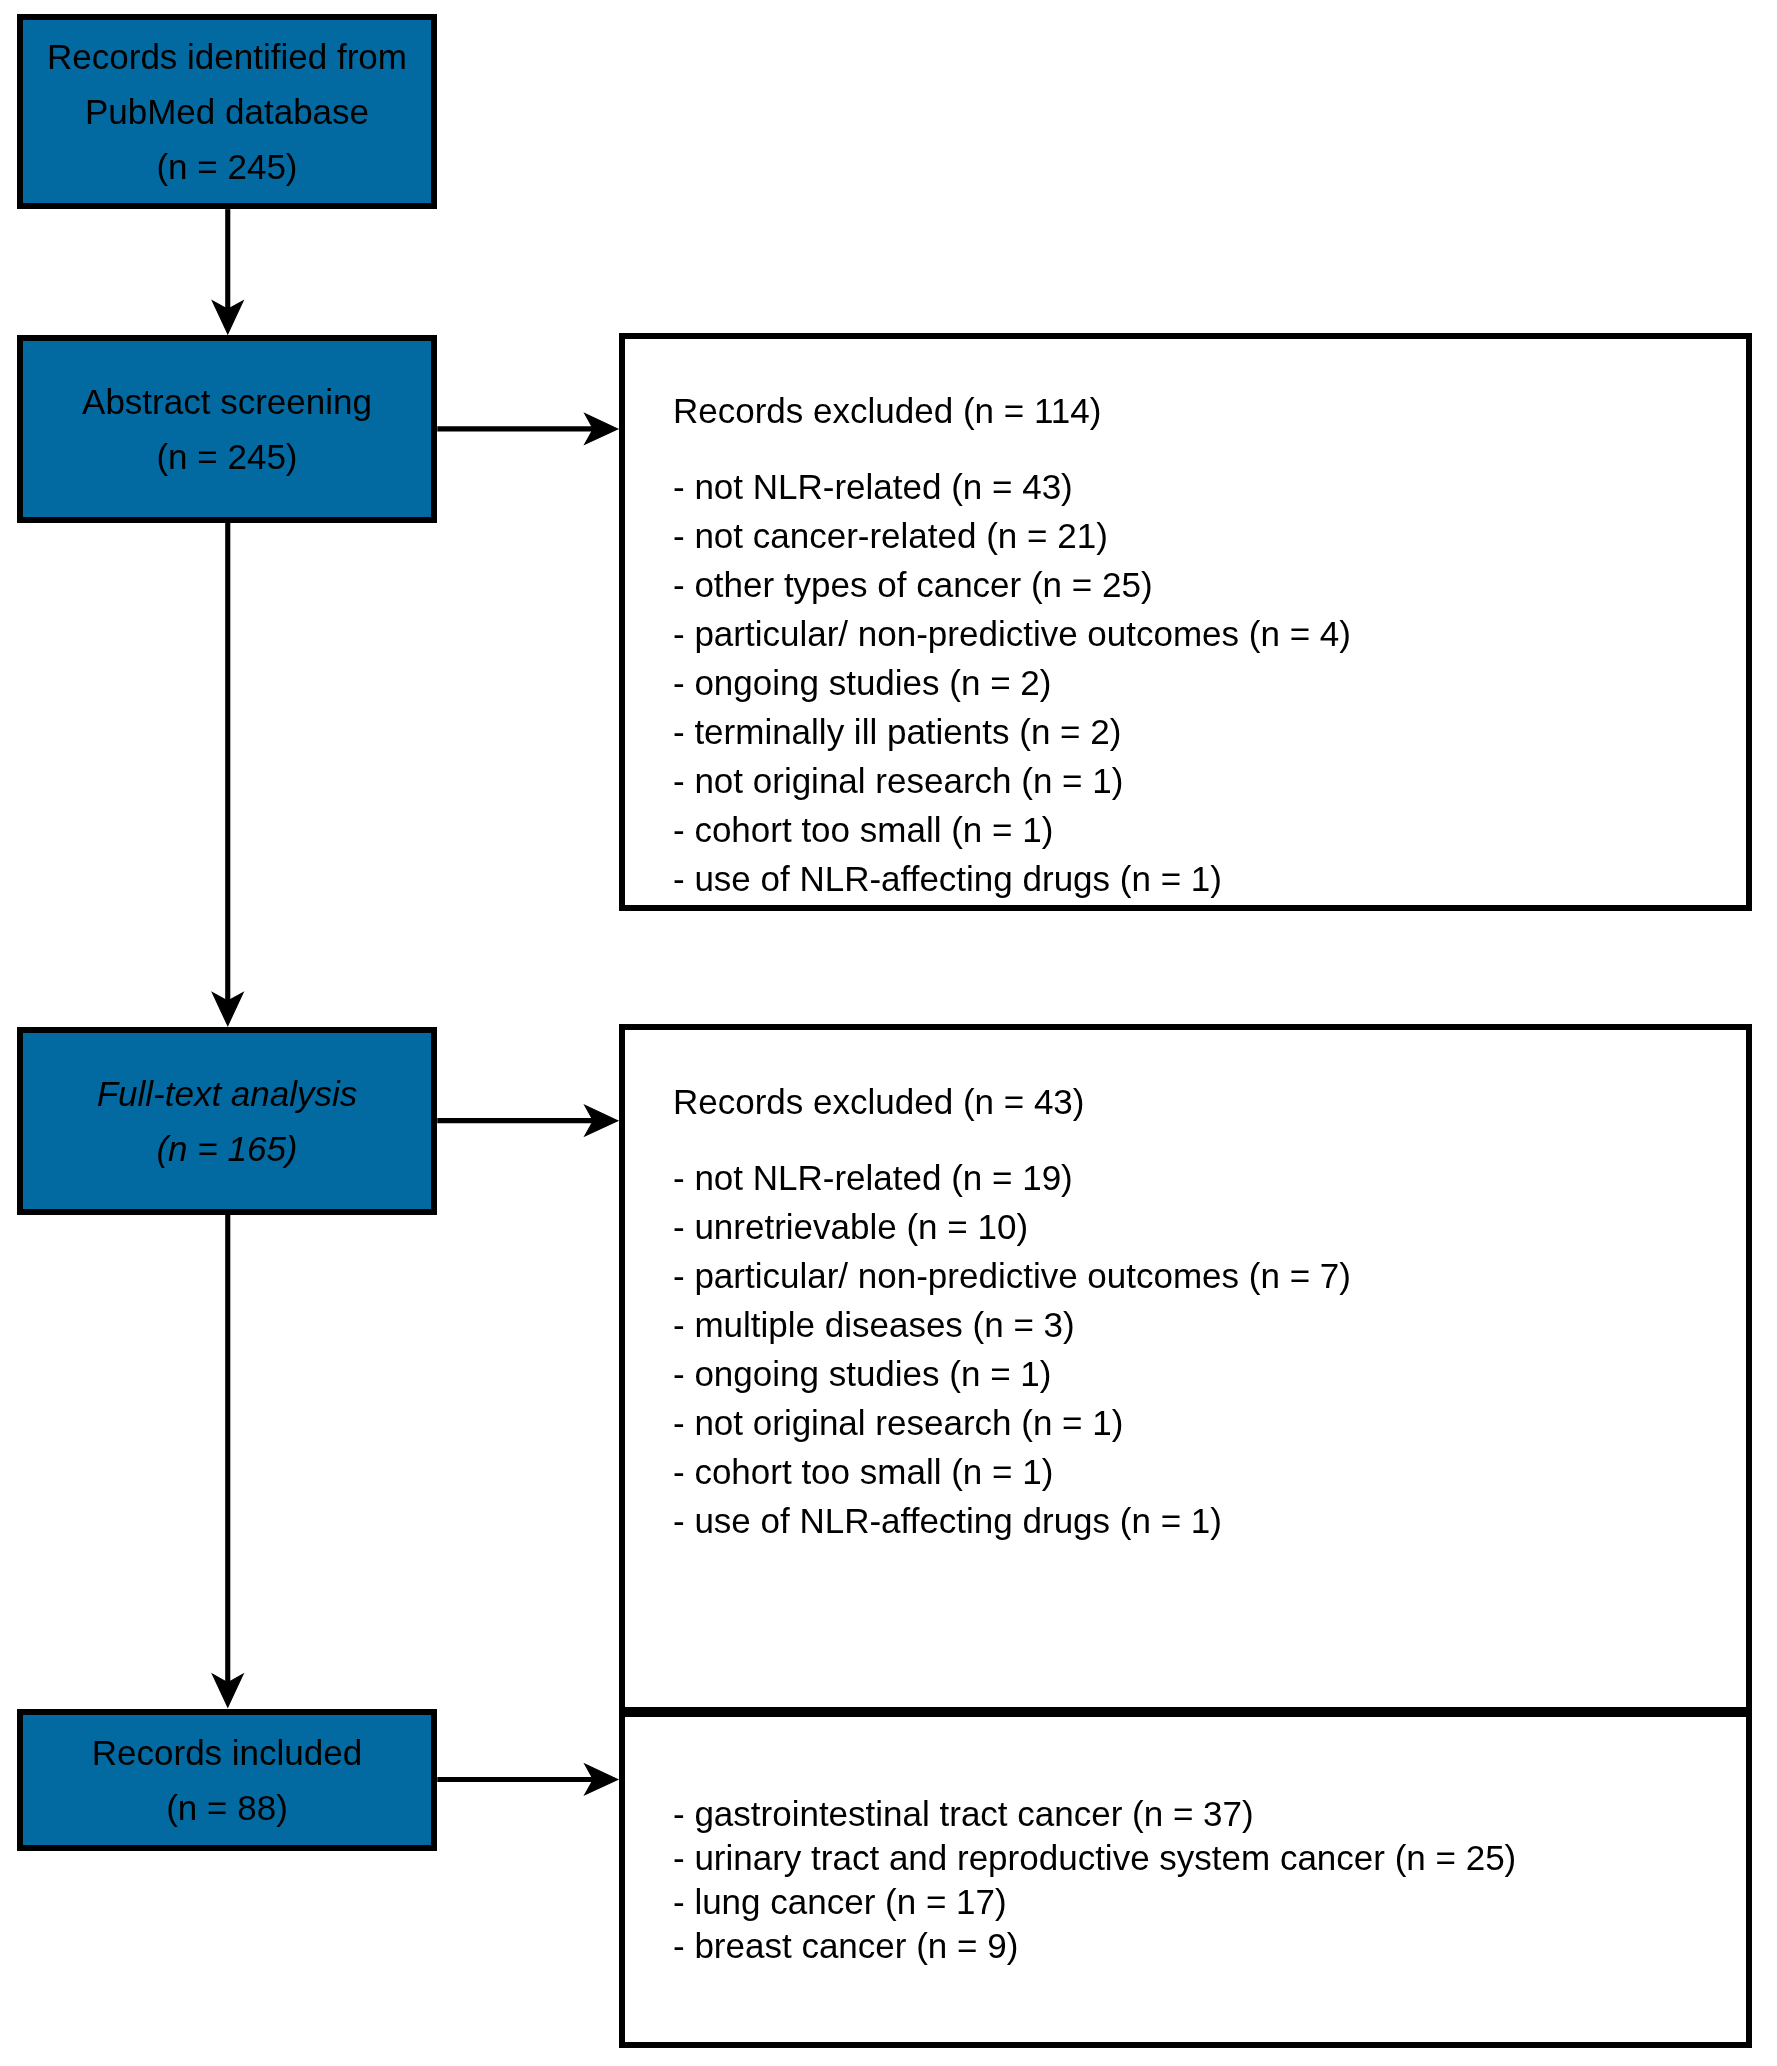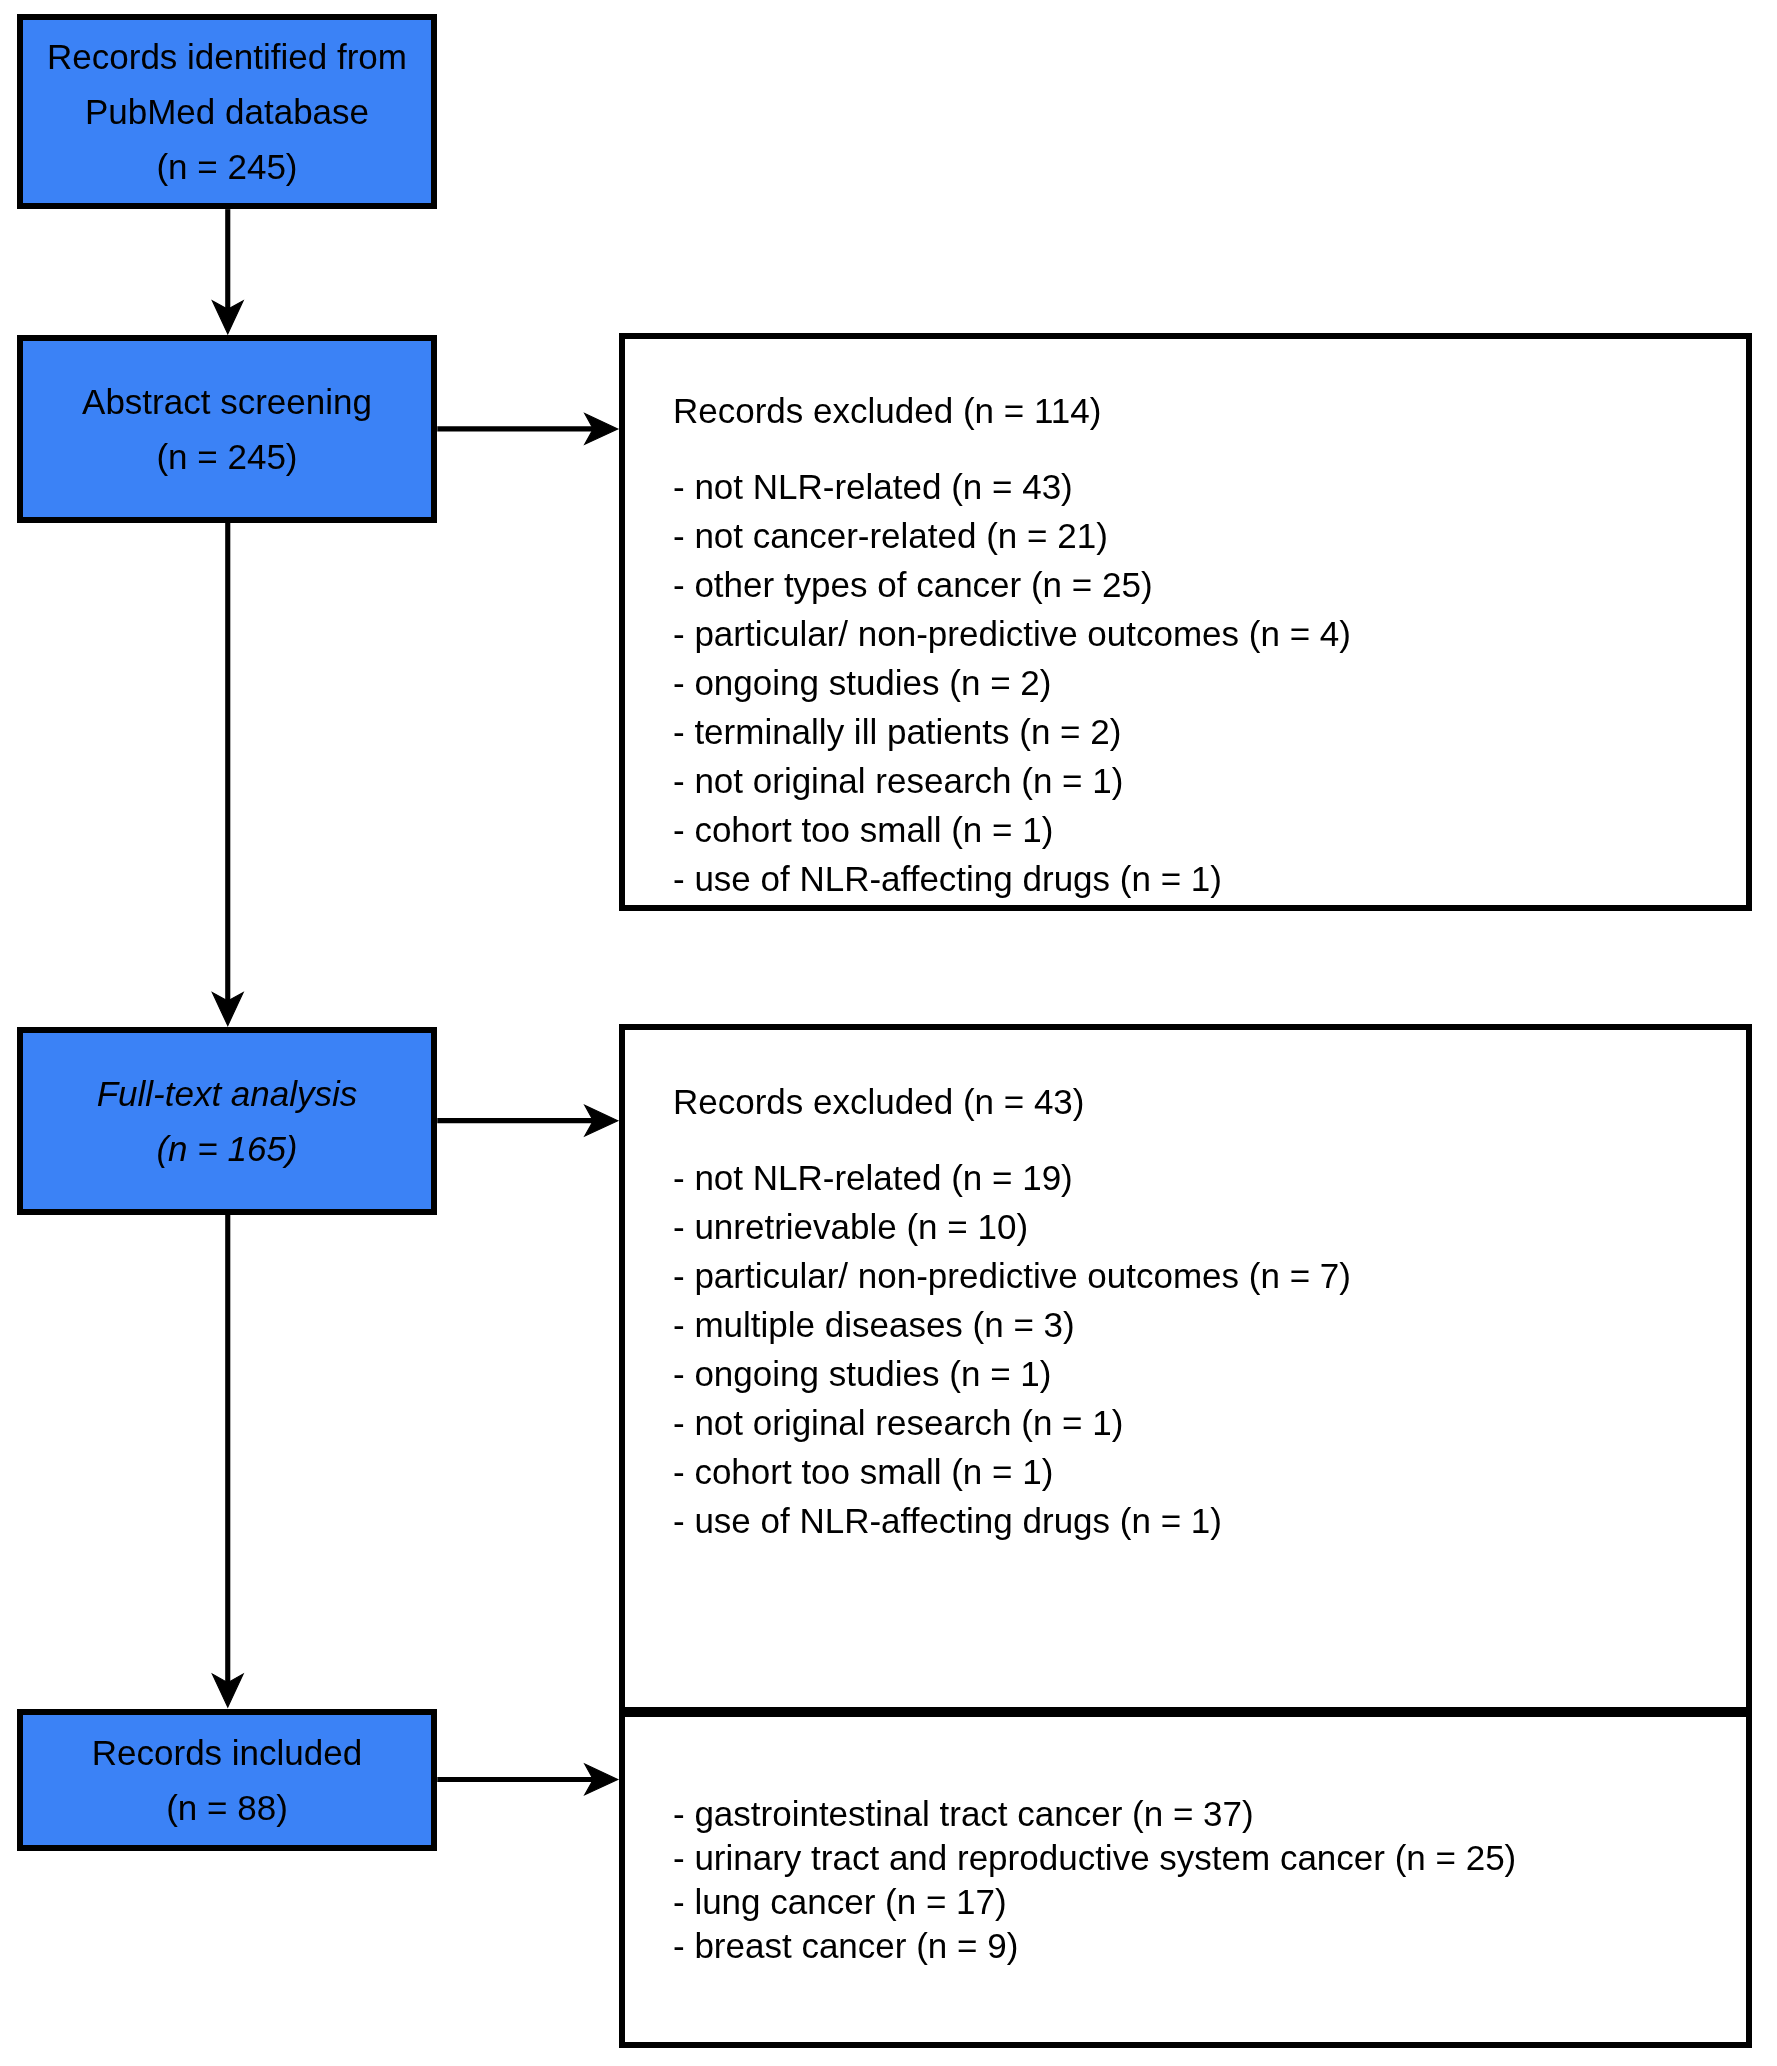--- a/index.html
+++ b/index.html
@@ -24,21 +24,21 @@
     position: absolute;
     left: 0;
     top: 0;
     width: 1777px;
     height: 2066px;
   }
   .fbox {
     position: absolute;
     box-sizing: border-box;
     border: 6.8px solid #000000;
-    background: #3b82f6;
+    background: #0369a1;
     display: flex;
     flex-direction: column;
     justify-content: center;
     align-items: center;
     text-align: center;
     font-size: 35px;
     line-height: 55px;
   }
   .sbox {
     position: absolute;

